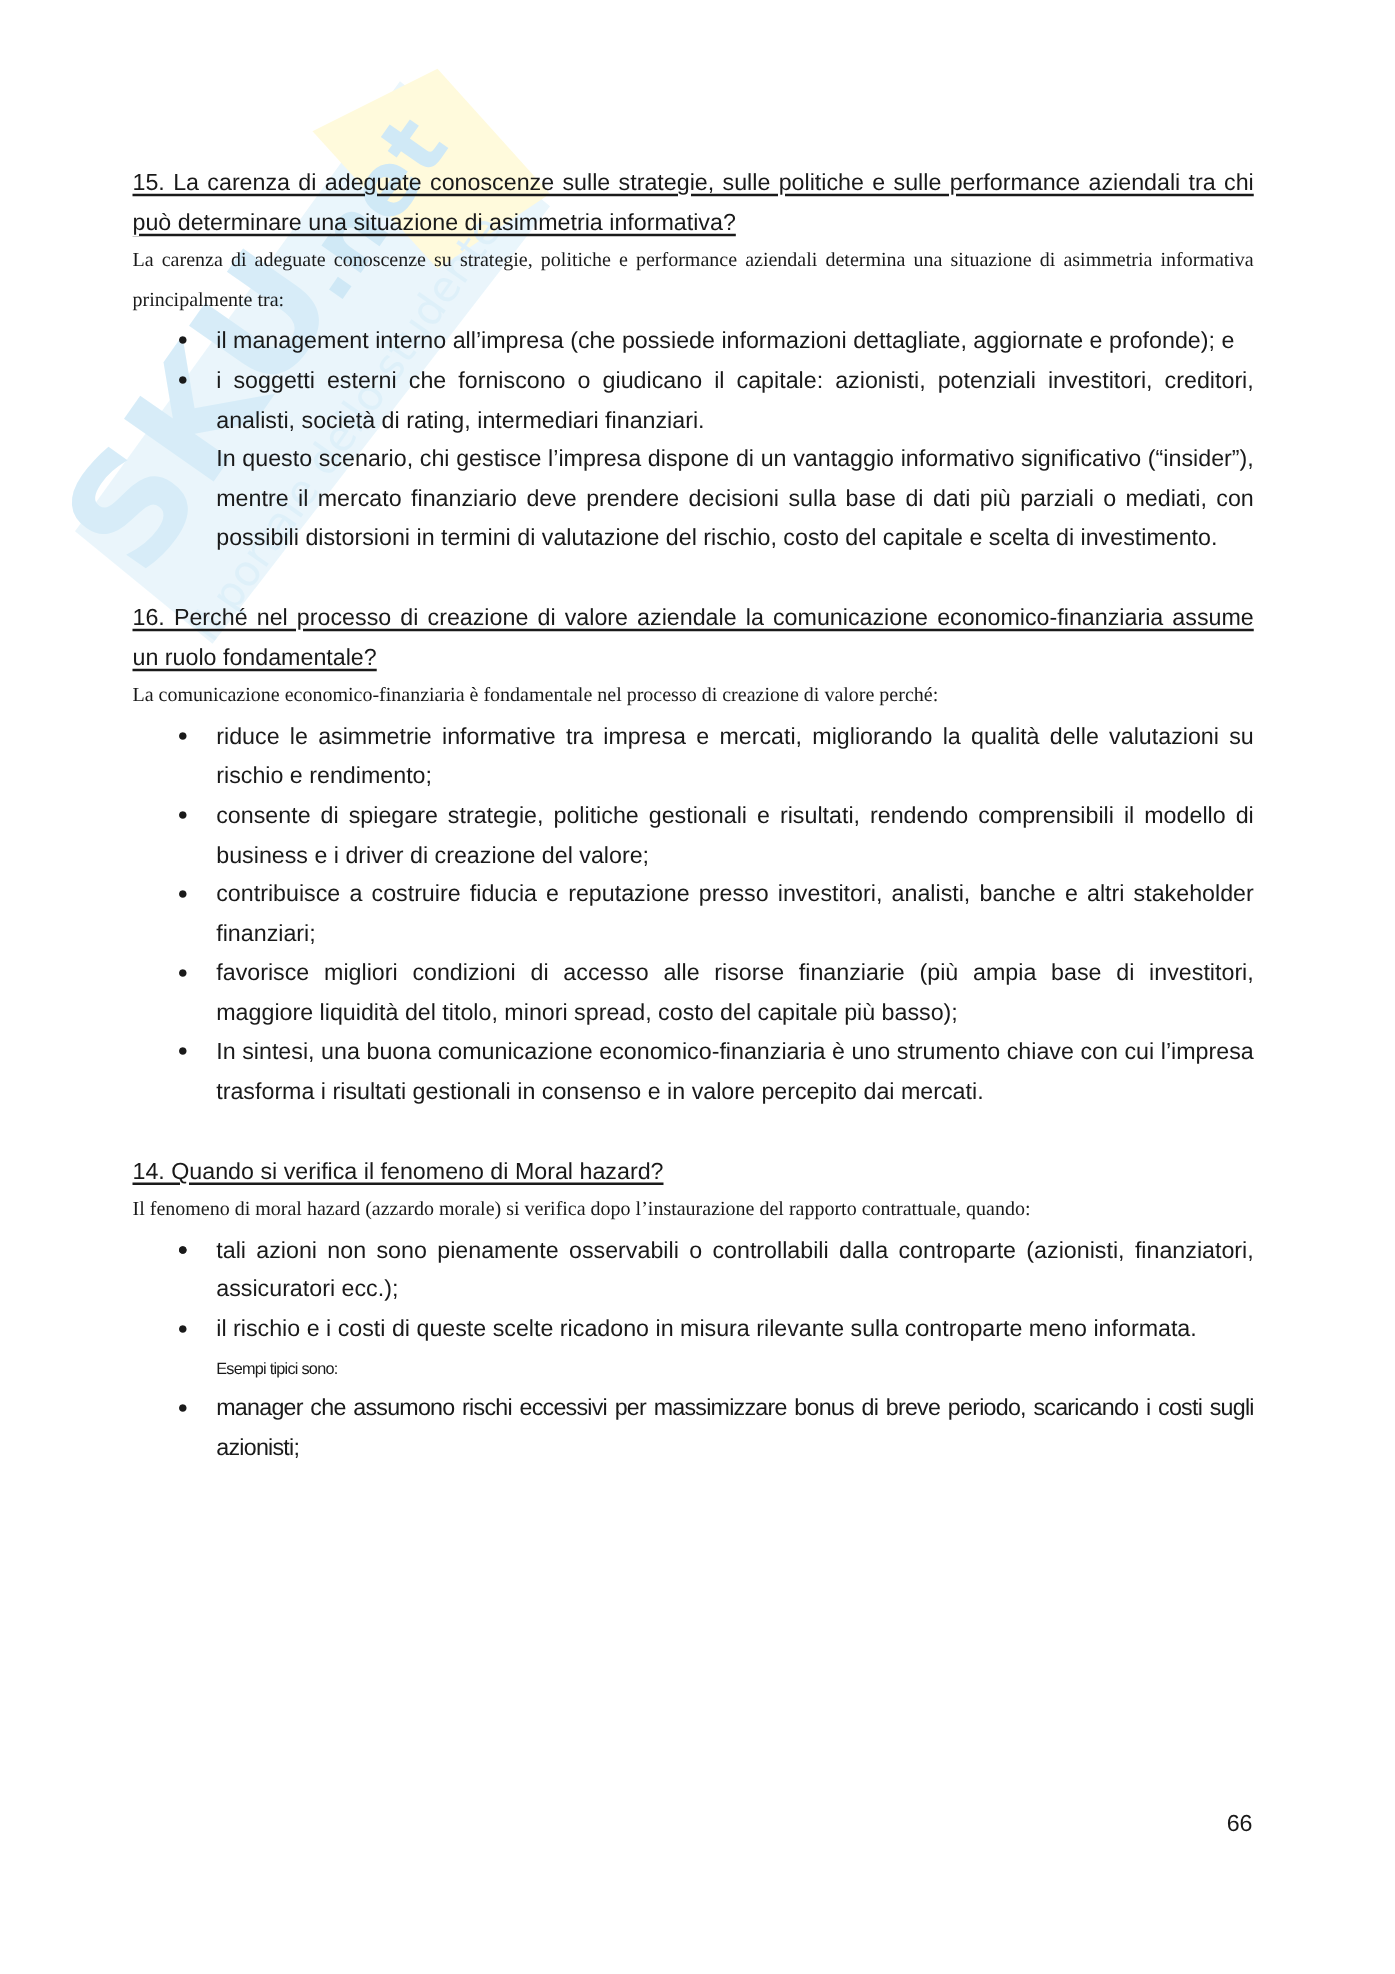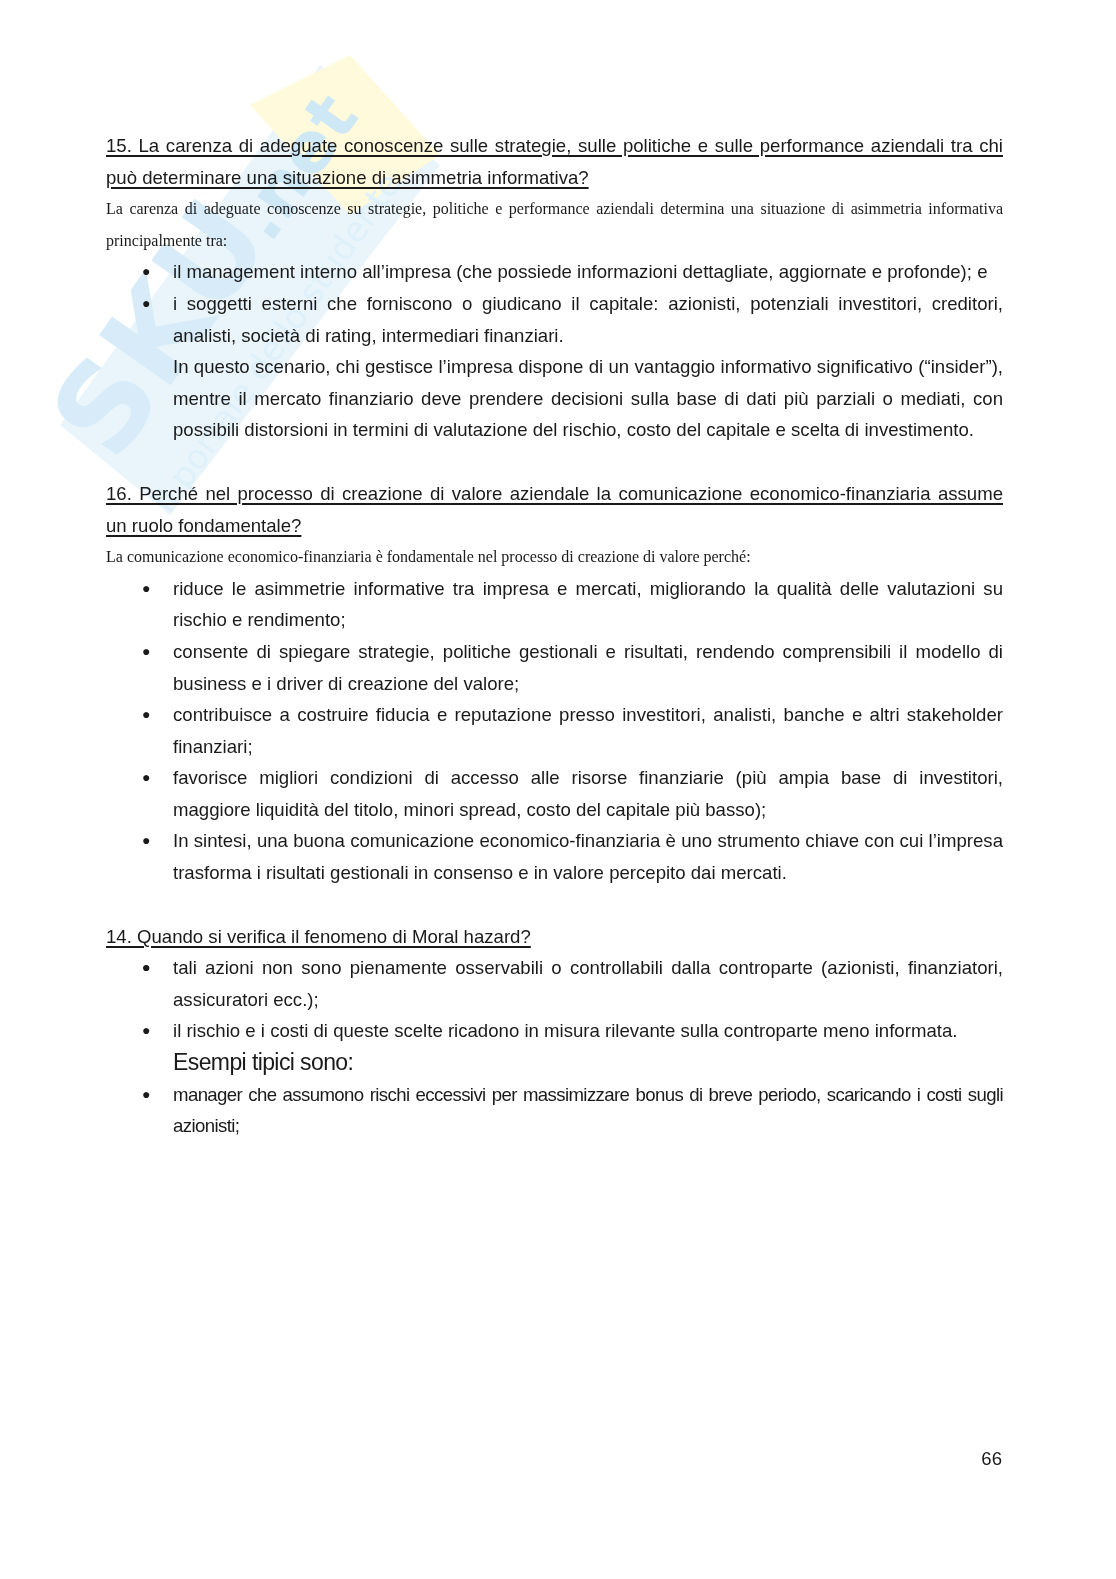--- a/index.html
+++ b/index.html
@@ -11,21 +11,21 @@
     .section { margin: 0 0 32px 0; }
     .q-title { font-weight: normal; font-size: 18.6px; line-height: 31.6px;
                text-decoration: underline; text-decoration-thickness: 1.5px;
                text-underline-offset: 3px; text-align: justify; margin: 0; }
     .para { font-size: 16px; line-height: 31.6px; text-align: justify; margin: 0; font-family: Liberation Serif, serif; }
     ul.bullets { list-style: none; margin: 0; padding: 0; }
     ul.bullets li { position: relative; padding-left: 67px; font-size: 18.6px;
                     line-height: 31.6px; text-align: justify; }
     ul.bullets li .bullet { position: absolute; left: 36px; top: 0; font-size: 14px; line-height: 31.6px; }
     .cont { display: block; }
-    .indented { padding-left: 67px; font-size: 23px; line-height: 31.6px; text-align: justify; }
+    .indented { padding-left: 67px; font-size: 13px; line-height: 31.6px; text-align: justify; }
     .condensed { letter-spacing: -0.6px; }
     .page-number { position: absolute; right: 114px; top: 1448px; font-size: 18.6px; z-index: 1; }
   </style>
 </head>
 <body>
 
 <svg class="watermark" viewBox="0 0 430 480">
   <g opacity="0.55">
     <polygon points="40,380 300,20 420,120 150,470" fill="#d9eef9"></polygon>
     <polygon points="230,60 330,10 420,110 330,170" fill="#fff6bf"></polygon>
@@ -75,20 +75,21 @@
       </li>
       <li>
         <span class="bullet">●</span>
         <span class="cont">In sintesi, una buona comunicazione economico-finanziaria è uno strumento chiave con cui l’impresa trasforma i risultati gestionali in consenso e in valore percepito dai mercati.</span>
       </li>
     </ul>
   </div>
 
   <div class="section">
     <p class="q-title">14. Quando si verifica il fenomeno di Moral hazard?</p>
+    <p class="para">Il fenomeno di moral hazard (azzardo morale) si verifica dopo l’instaurazione del rapporto contrattuale, quando:</p>
     <ul class="bullets">
       <li>
         <span class="bullet">●</span>
       </li>
       <li>
         <span class="bullet">●</span>
         <span>tali azioni non sono pienamente osservabili o controllabili dalla controparte (azionisti, finanziatori, assicuratori ecc.);</span>
       </li>
       <li>
         <span class="bullet">●</span>

